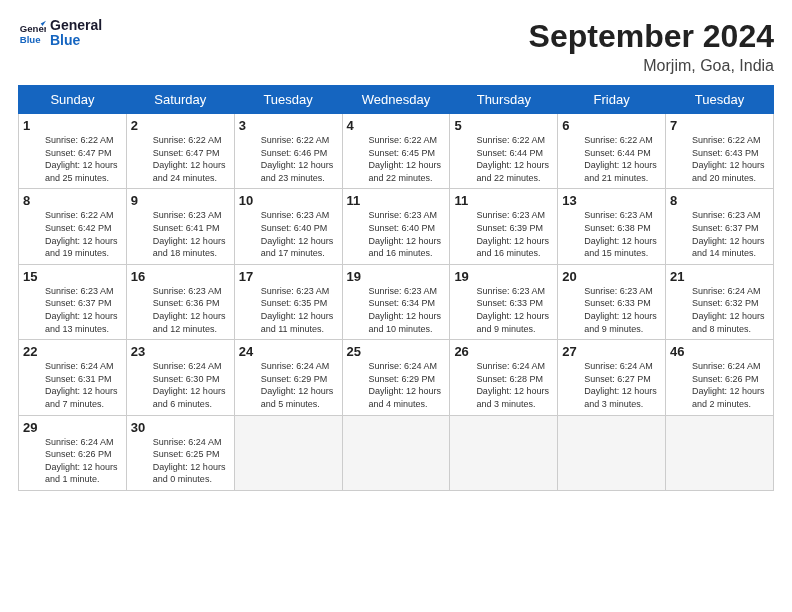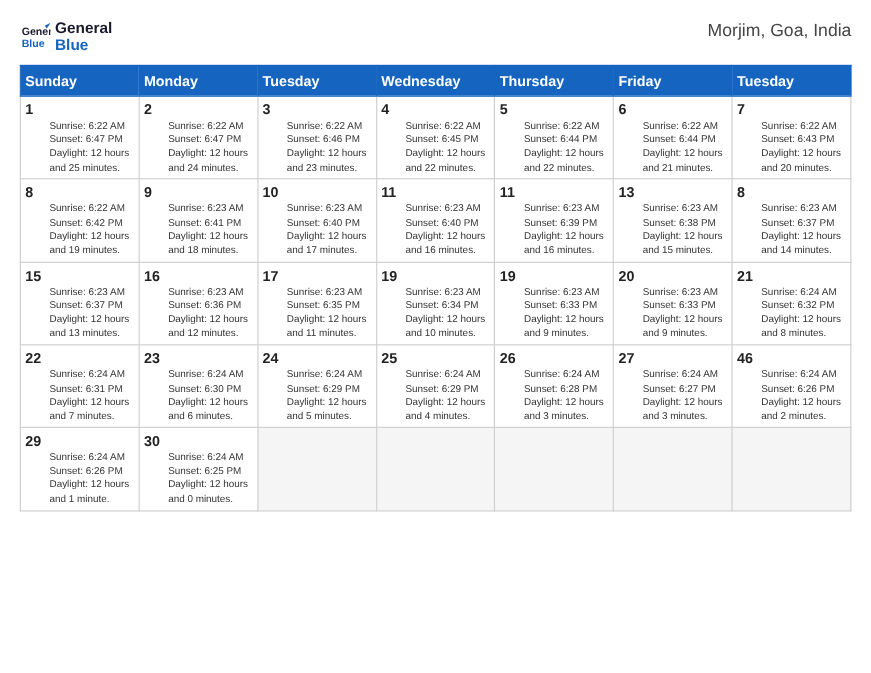--- a/index.html
+++ b/index.html
@@ -46,23 +46,23 @@
     }
     table {
       width: 100%;
       border-collapse: collapse;
       table-layout: fixed;
     }
     thead tr th {
       background: #1565c0;
       color: #fff;
       font-size: 13px;
-      font-weight: bold;
+      font-weight: normal;
       padding: 6px 4px;
-      text-align: left;
+      text-align: center;
       border: 1px solid #1565c0;
     }
     tbody tr td {
       vertical-align: top;
       border: 1px solid #ccc;
       padding: 4px 4px;
       font-size: 9.5px;
       color: #222;
       min-height: 72px;
       height: 72px;
@@ -94,29 +94,30 @@
         <text x="2" y="15" font-size="11" font-weight="bold" fill="#1a1a2e" font-family="Arial">General</text>
         <text x="2" y="27" font-size="11" font-weight="bold" fill="#1565c0" font-family="Arial">Blue</text>
         <polygon points="28,8 32,2 26,5" fill="#1565c0"></polygon>
       </svg>
       <div>
         <div style="font-size:14px;font-weight:bold;color:#1a1a2e;line-height:1.1;">General</div>
         <div style="font-size:14px;font-weight:bold;color:#1565c0;line-height:1.1;">Blue</div>
       </div>
     </div>
     <div class="title-block">
+      <div class="month-title">September 2024</div>
       <div class="location-title">Morjim, Goa, India</div>
     </div>
   </div>
 
   <table>
     <thead>
       <tr id="thead-row">
       <th>Sunday</th>
-          <th>Monday</th>
+          <th>Saturday</th>
           <th>Tuesday</th>
           <th>Wednesday</th>
           <th>Thursday</th>
           <th>Friday</th>
           <th>Tuesday</th>
         </tr>
     </thead>
     <tbody id="calendar-body">
     <tr>
           <td>

